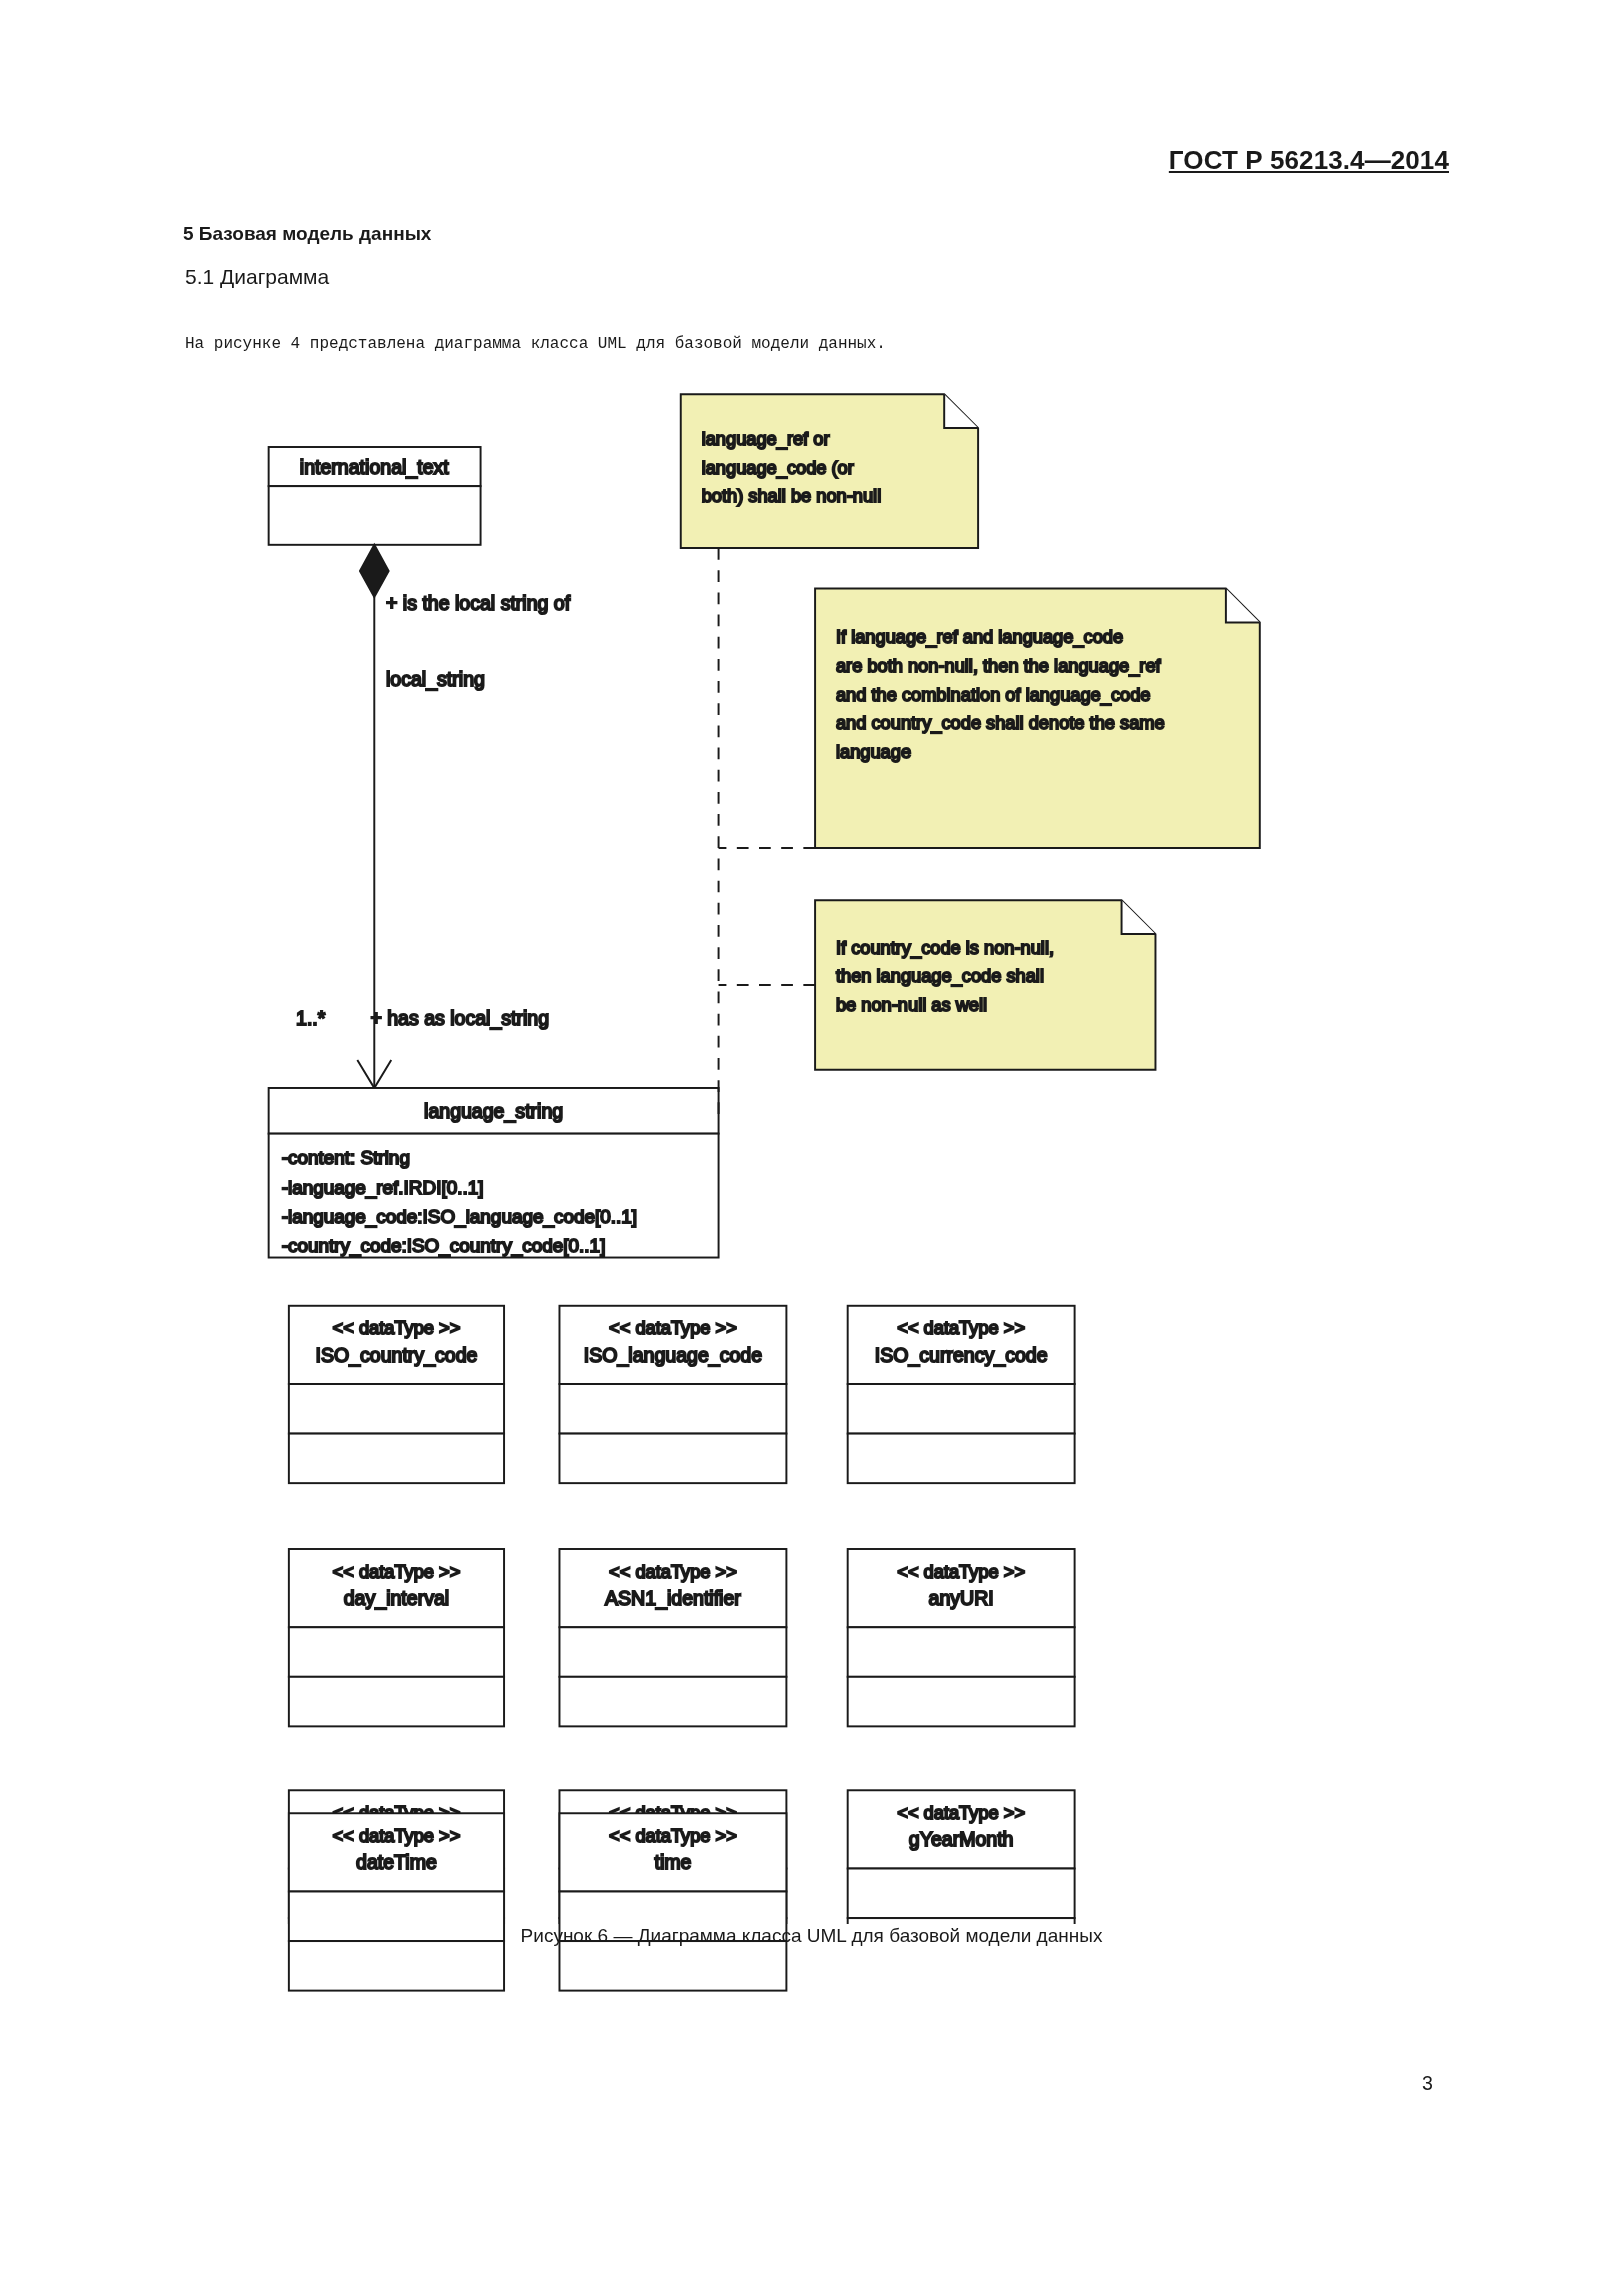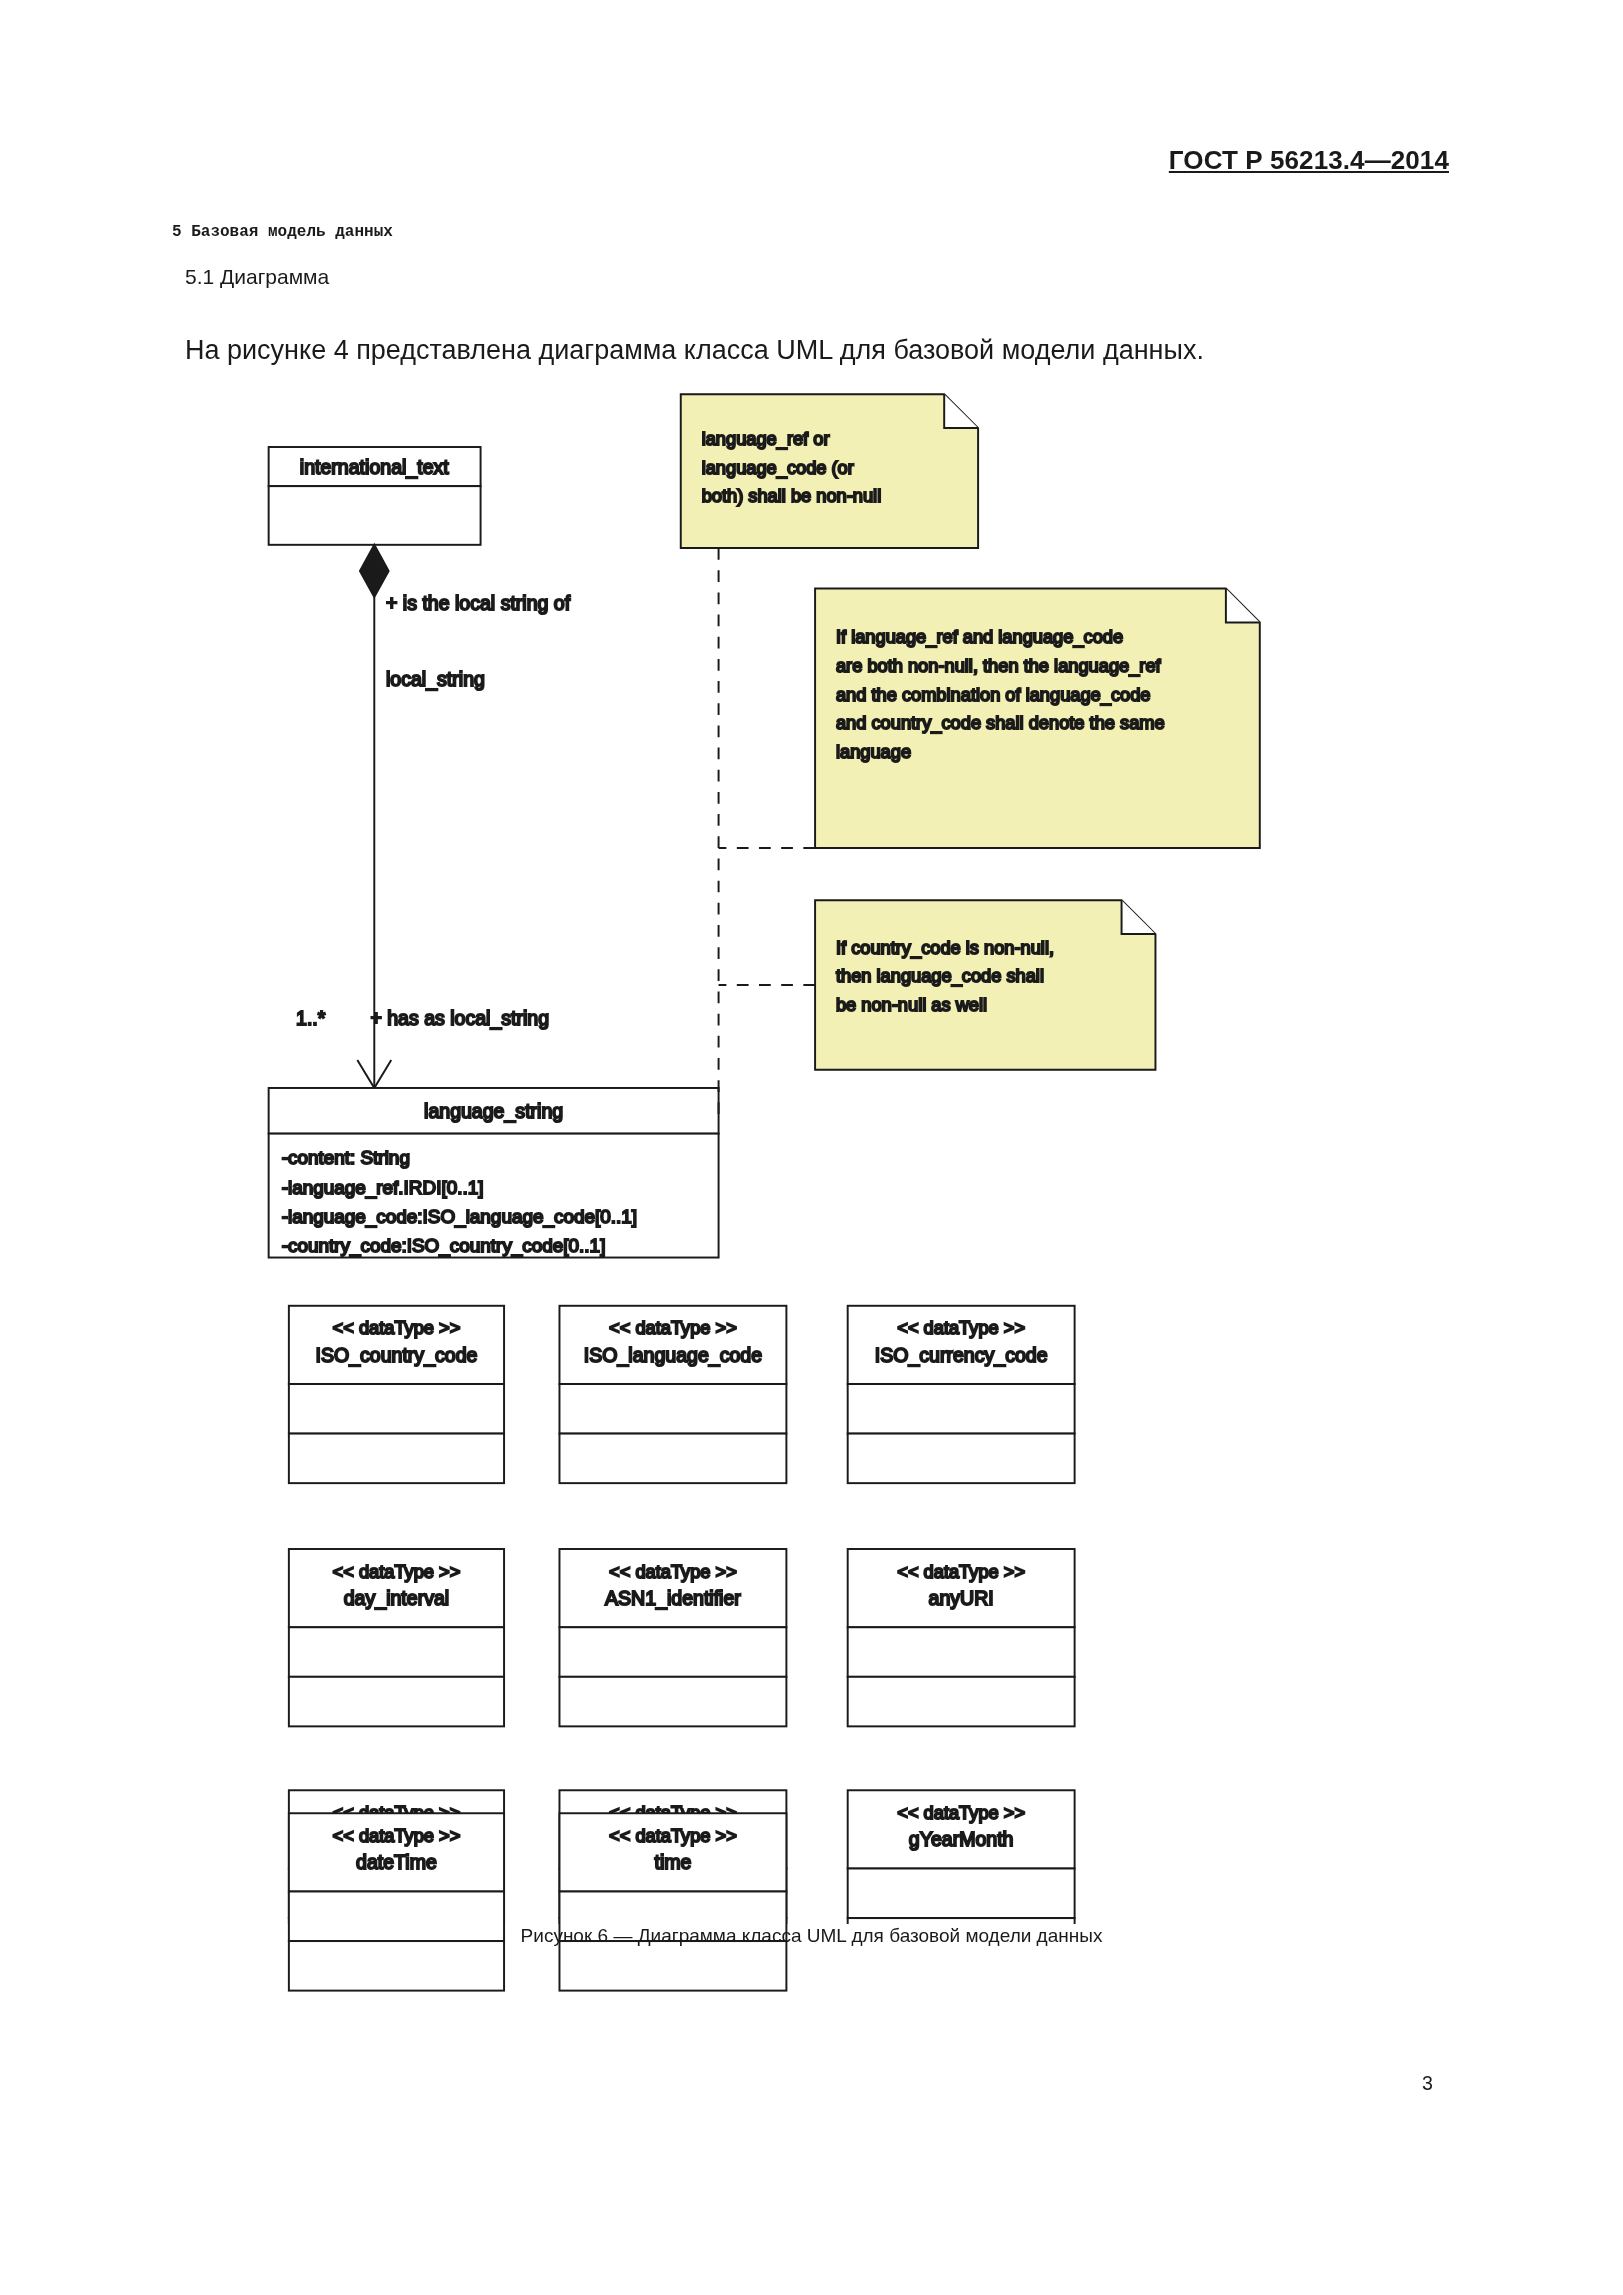--- a/index.html
+++ b/index.html
@@ -14,30 +14,30 @@
   
   .doc-header{
     position:absolute;top:145px;right:174px;
     font-size:26px;font-weight:bold;letter-spacing:0.1px;
     white-space:nowrap;
     text-decoration:underline;
   }
 
   
   .h1{
-    position:absolute;left:172px;top:223px;
-    font-size:16px;font-weight:bold;white-space:nowrap;font-family:Liberation Mono, monospace;
+    position:absolute;left:183px;top:223px;
+    font-size:19px;font-weight:bold;white-space:nowrap;
   }
   .h2{
     position:absolute;left:185px;top:265px;
     font-size:21px;font-weight:normal;white-space:nowrap;
   }
   .intro{
     position:absolute;left:185px;top:335px;
-    font-size:27px;white-space:nowrap;
+    font-size:16px;white-space:nowrap;font-family:Liberation Mono, monospace;
   }
 
   .fig-caption{
     position:absolute;left:0;right:0;top:1925px;
     text-align:center;font-size:19px;
   }
 
   .para{
     position:absolute;left:125px;top:2004px;width:1377px;
     font-size:21px;line-height:1.45;text-indent:63px;

